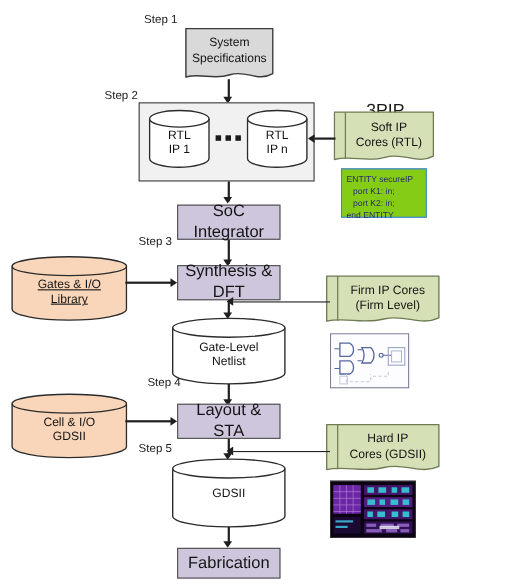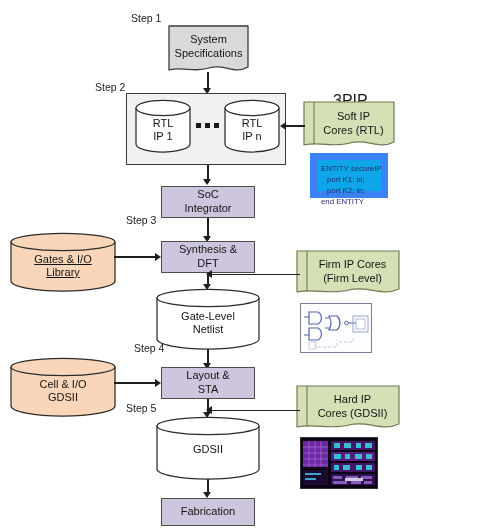--- a/index.html
+++ b/index.html
@@ -29,21 +29,21 @@
   .proc{
     box-sizing:border-box;
     background:#cdc6dd;
     border:1.2px solid #4c4c4c;
     display:flex;
     align-items:center;
     justify-content:center;
   }
   .proc span{
     text-align:center;
-    font-size:11px;
+    font-size:15px;
     color:#141414;
     line-height:1.25;
   }
 
   
   .container-box{
     box-sizing:border-box;
     background:#f1f1f1;
     border:1.3px solid #3a3a3a;
   }
@@ -68,22 +68,22 @@
     left:0;right:0;
     text-align:center;
     font-size:11px;
     color:#141414;
     line-height:1.25;
   }
 
   
   .code-box{
     box-sizing:border-box;
-    background:#0ea5e9;
-    border:7px solid #3b82f6;
+    background:#84cc16;
+    border:1px solid #3b82f6;
     padding:3px 4px 3px 4px;
     font-size:7.8px;
     line-height:1.42;
     color:#2a2a6b;
     font-family:"Liberation Sans", sans-serif;
   }
   .code-box div{white-space:nowrap;}
   .code-box .ind{padding-left:6px;}
 
   

